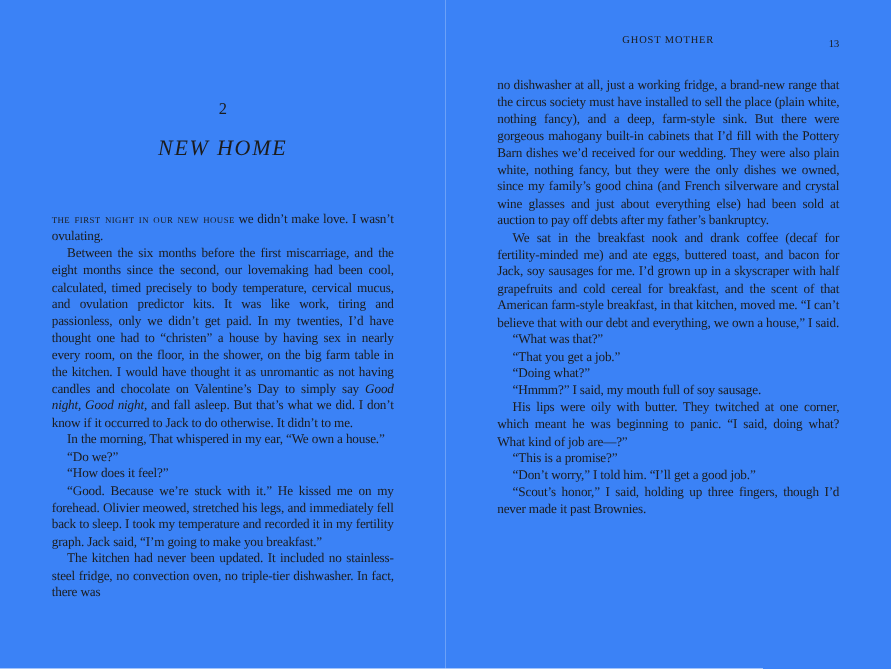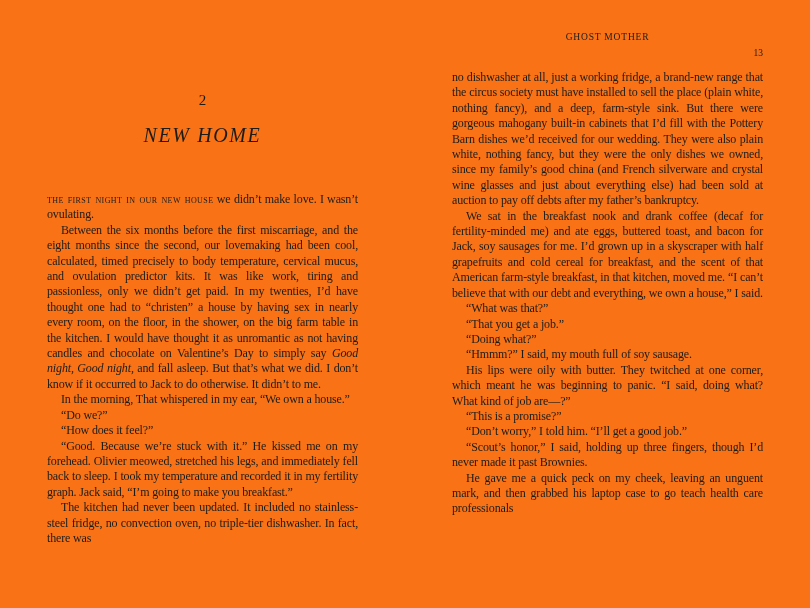--- a/index.html
+++ b/index.html
@@ -14,21 +14,21 @@
     background: #ffffff;
     color: #1c1c1c;
     font-family: "Liberation Serif", "DejaVu Serif", serif;
     overflow: hidden;
   }
   .page {
     position: absolute;
     top: 0;
     width: 405px;
     height: 608px;
-    background: #f97316;
+    background: #3b82f6;
   }
   .page.left  { left: 0; }
   .page.right { left: 405px; }
 
   .chapter-number {
     position: absolute;
     top: 92px;
     left: 47px;
     width: 311px;
     text-align: center;
@@ -58,21 +58,21 @@
     color: #1c1c1c;
   }
   .header-title {
     display: block;
     text-align: center;
     letter-spacing: 0.8px;
   }
   .folio {
     position: absolute;
     right: 0;
-    top: 16px;
+    top: 4px;
     letter-spacing: 0;
   }
 
   .body-text {
     position: absolute;
     left: 47px;
     width: 311px;
     font-size: 12px;
     line-height: 15.4px;
     letter-spacing: -0.15px;
@@ -123,17 +123,16 @@
         <p class="para no-indent"><span>no dishwasher at all, just a working fridge, a brand-new range that the circus society must have installed to sell the place (plain white, nothing fancy), and a deep, farm-style sink. But there were gorgeous mahogany built-in cabinets that I’d fill with the Pottery Barn dishes we’d received for our wedding. They were also plain white, nothing fancy, but they were the only dishes we owned, since my family’s good china (and French silverware and crystal wine glasses and just about everything else) had been sold at auction to pay off debts after my father’s bankruptcy.</span></p>
         <p class="para"><span>We sat in the breakfast nook and drank coffee (decaf for fertility-minded me) and ate eggs, buttered toast, and bacon for Jack, soy sausages for me. I’d grown up in a skyscraper with half grapefruits and cold cereal for breakfast, and the scent of that American farm-style breakfast, in that kitchen, moved me. “I can’t believe that with our debt and everything, we own a house,” I said.</span></p>
         <p class="para"><span>“What was that?”</span></p>
         <p class="para"><span>“That you get a job.”</span></p>
         <p class="para"><span>“Doing what?”</span></p>
         <p class="para"><span>“Hmmm?” I said, my mouth full of soy sausage.</span></p>
         <p class="para"><span>His lips were oily with butter. They twitched at one corner, which meant he was beginning to panic. “I said, doing what? What kind of job are—?”</span></p>
         <p class="para"><span>“This is a promise?”</span></p>
         <p class="para"><span>“Don’t worry,” I told him. “I’ll get a good job.”</span></p>
         <p class="para"><span>“Scout’s honor,” I said, holding up three fingers, though I’d never made it past Brownies.</span></p>
-        <p class="para"><span>He gave me a quick peck on my cheek, leaving an unguent mark, and then grabbed his laptop case to go teach health care professionals</span></p>
       </div>
   </div>
 
 </div>
 
 </body></html>

